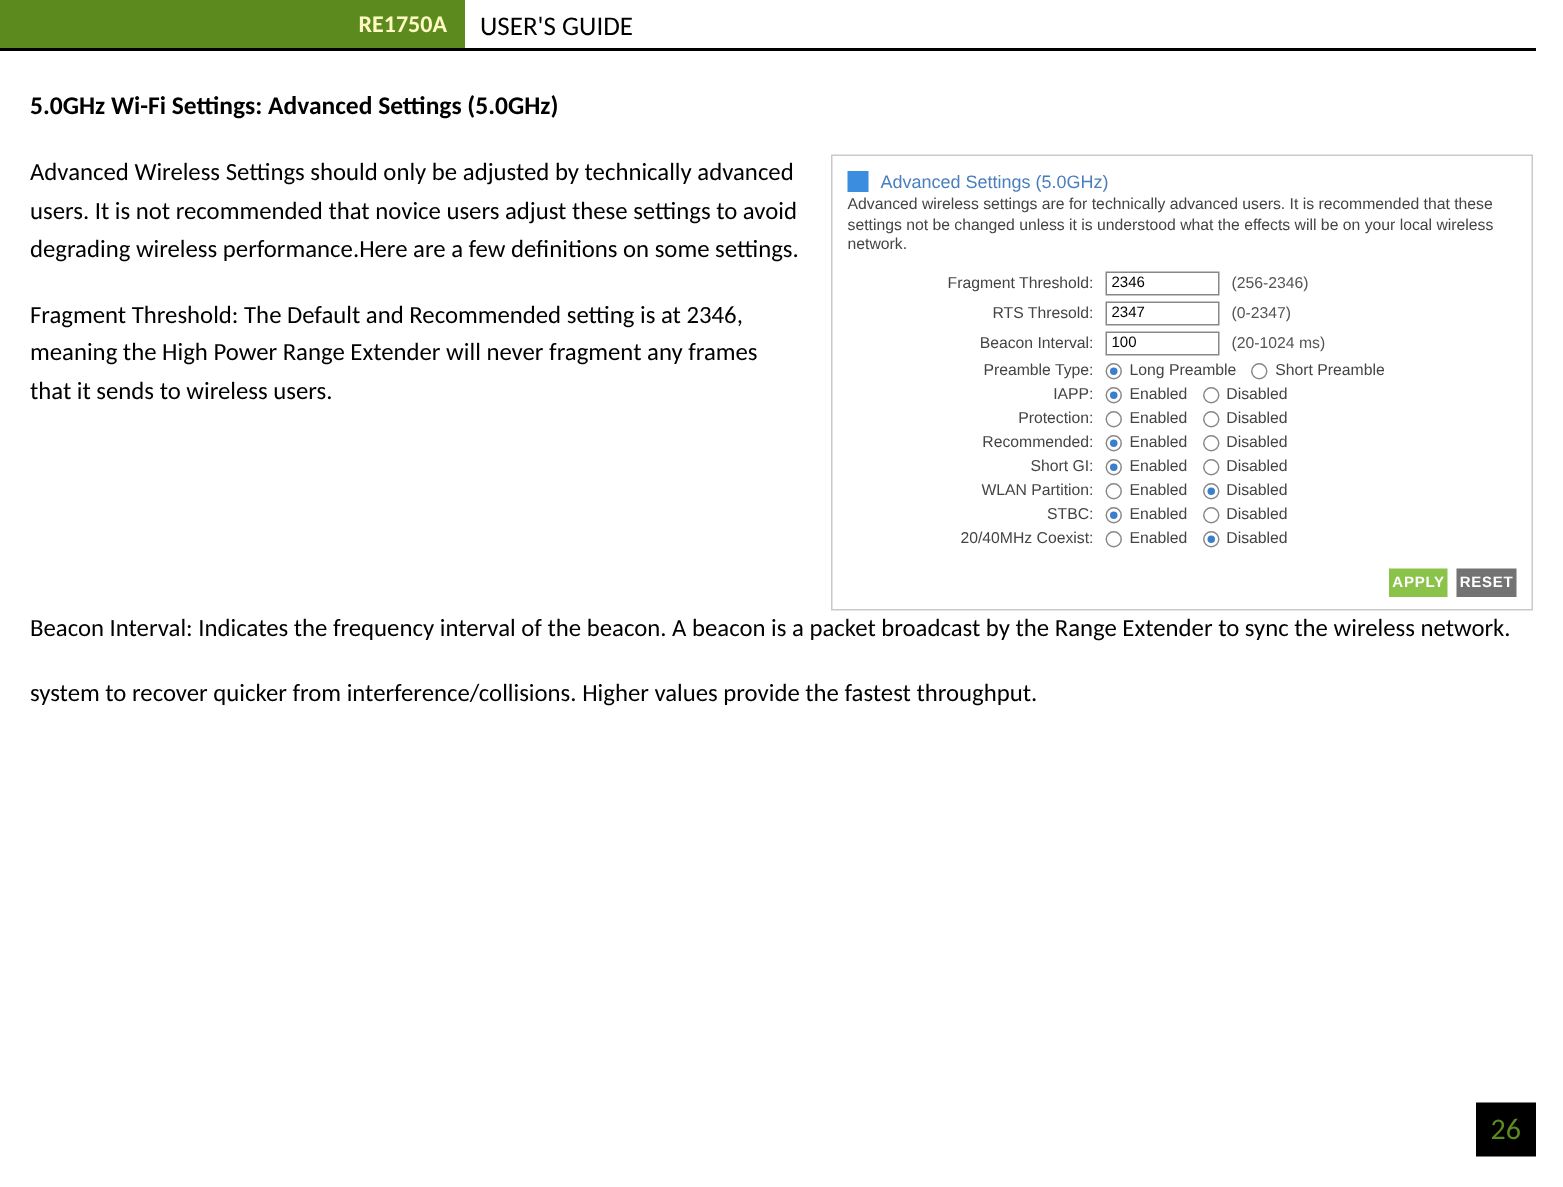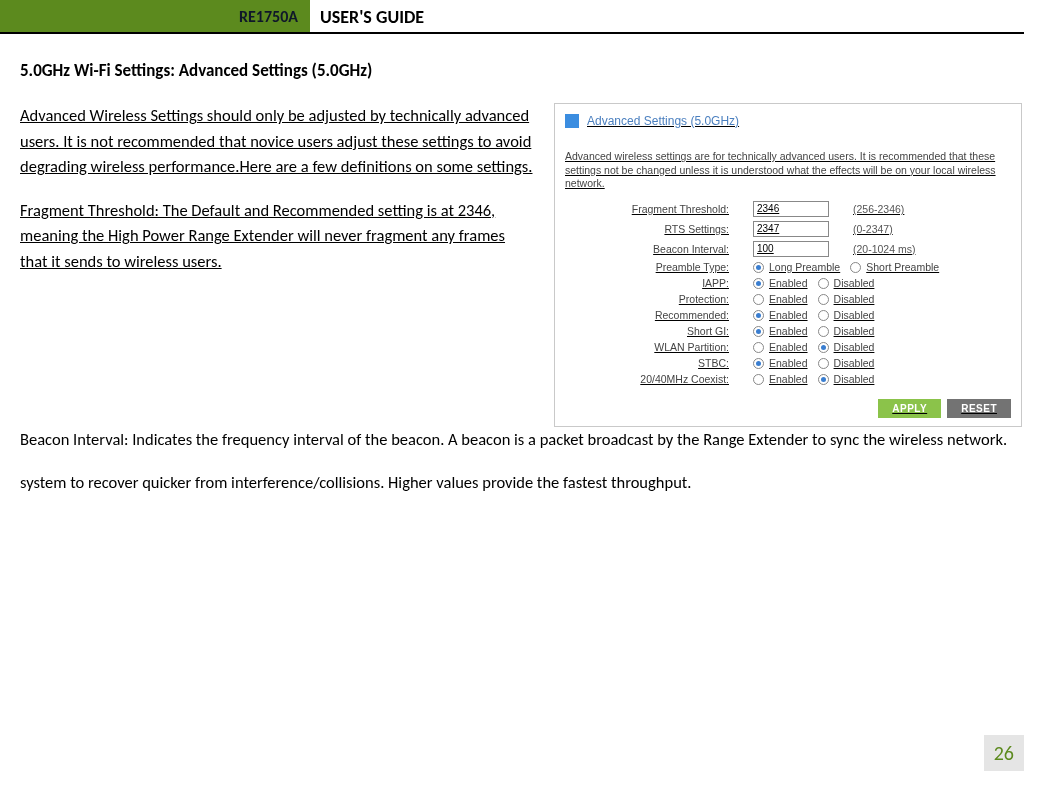--- a/index.html
+++ b/index.html
@@ -17,69 +17,68 @@
   .header {
     display: flex;
     align-items: stretch;
     height: 34px;
     border-bottom: 2px solid #000;
     margin-left: 0;
     margin-right: 18px;
   }
   .header-badge {
     background: #5c8a1e;
-    color: #0f172a;
+    color: #fef9c3;
     font-weight: bold;
     font-size: 16px;
     padding: 7px 12px 0 0;
     width: 310px;
     text-align: right;
   }
   .header-title {
-    font-weight: bold;
+    font-weight: normal;
     font-size: 18px;
     padding: 6px 0 0 10px;
   }
 
   
   .content {
     padding: 26px 20px 0 20px;
   }
   .section-title {
     font-weight: bold;
     font-size: 17px;
     margin-bottom: 22px;
   }
 
   .two-col {
     display: flex;
     gap: 18px;
     align-items: flex-start;
-    text-decoration: underline;
   }
   .left-col {
     flex: 1;
     font-size: 16.5px;
     line-height: 1.55;
   }
   .left-col p { margin-bottom: 18px; }
 
   
   .panel {
     width: 468px;
     border: 1px solid #c9c9c9;
     background: #fff;
     font-family: Arial, sans-serif;
     padding: 10px 10px 8px 10px;
   }
   .panel-head {
     display: flex;
     align-items: center;
     gap: 8px;
-    margin-bottom: 22px;
+    margin-bottom: 2px;
   }
   .panel-head .sq {
     width: 14px; height: 14px; background:#3b8de0;
   }
   .panel-head .ptxt {
     color:#4a7fbf; font-size:12px; font-weight:normal;
   }
   .panel-note {
     font-size: 10.5px;
     color: #444;
@@ -88,21 +87,20 @@
   }
 
   .field-grid {
     font-size: 10.5px;
     color: #444;
   }
   .row {
     display: flex;
     align-items: center;
     margin-bottom: 4px;
-    gap: 16px;
   }
   .row .lbl {
     width: 172px;
     text-align: right;
     padding-right: 8px;
   }
   .row input[type=text] {
     width: 76px;
     height: 16px;
     border: 1px solid #888;
@@ -120,38 +118,38 @@
     border-radius:50%; top:2px; left:2px;
   }
   .optgrp { display:inline-flex; align-items:center; gap:10px;justify-content:center; }
   .opt { display:inline-flex; align-items:center; gap:2px; }
 
   .panel-actions {
     display:flex; justify-content:flex-end; gap:6px; margin-top:14px;
   }
   .btn {
     font-size:10px; font-weight:bold; letter-spacing:0.5px;
-    padding:4px 14px; color:#fff; border:none;
+    padding:4px 2px; color:#fff; border:none;
   }
   .btn.apply { background:#8bc34a; }
   .btn.reset { background:#737373; }
 
   .wrap-para {
     font-size: 16.5px;
     line-height: 1.55;
     margin-top: 0;
     margin-bottom: 18px;
   }
 
   
   .pagenum-box {
     position:absolute;
     right: 18px;
     bottom: 20px;
-    background:#e5e5e5;
+    background:#000000;
     padding: 6px 10px;
   }
   .pagenum-box span {
     color:#5c8a1e;
     font-size:20px;
   }
 </style>
 </head>
 <body>
 
@@ -177,21 +175,21 @@
       <div class="panel-note">Advanced wireless settings are for technically advanced users. It is recommended that these settings not be changed unless it is understood what the effects will be on your local wireless network.</div>
 
       <div class="field-grid">
 
         <div class="row">
           <div class="lbl">Fragment Threshold:</div>
           <input type="text" value="2346" style="">
           <span class="rng">(256-2346)</span>
         </div>
         <div class="row">
-          <div class="lbl">RTS Settings:</div>
+          <div class="lbl">RTS Thresold:</div>
           <input type="text" value="2347" style="">
           <span class="rng">(0-2347)</span>
         </div>
         <div class="row">
           <div class="lbl">Beacon Interval:</div>
           <input type="text" value="100" style="">
           <span class="rng">(20-1024 ms)</span>
         </div>
 
         <div class="row">

